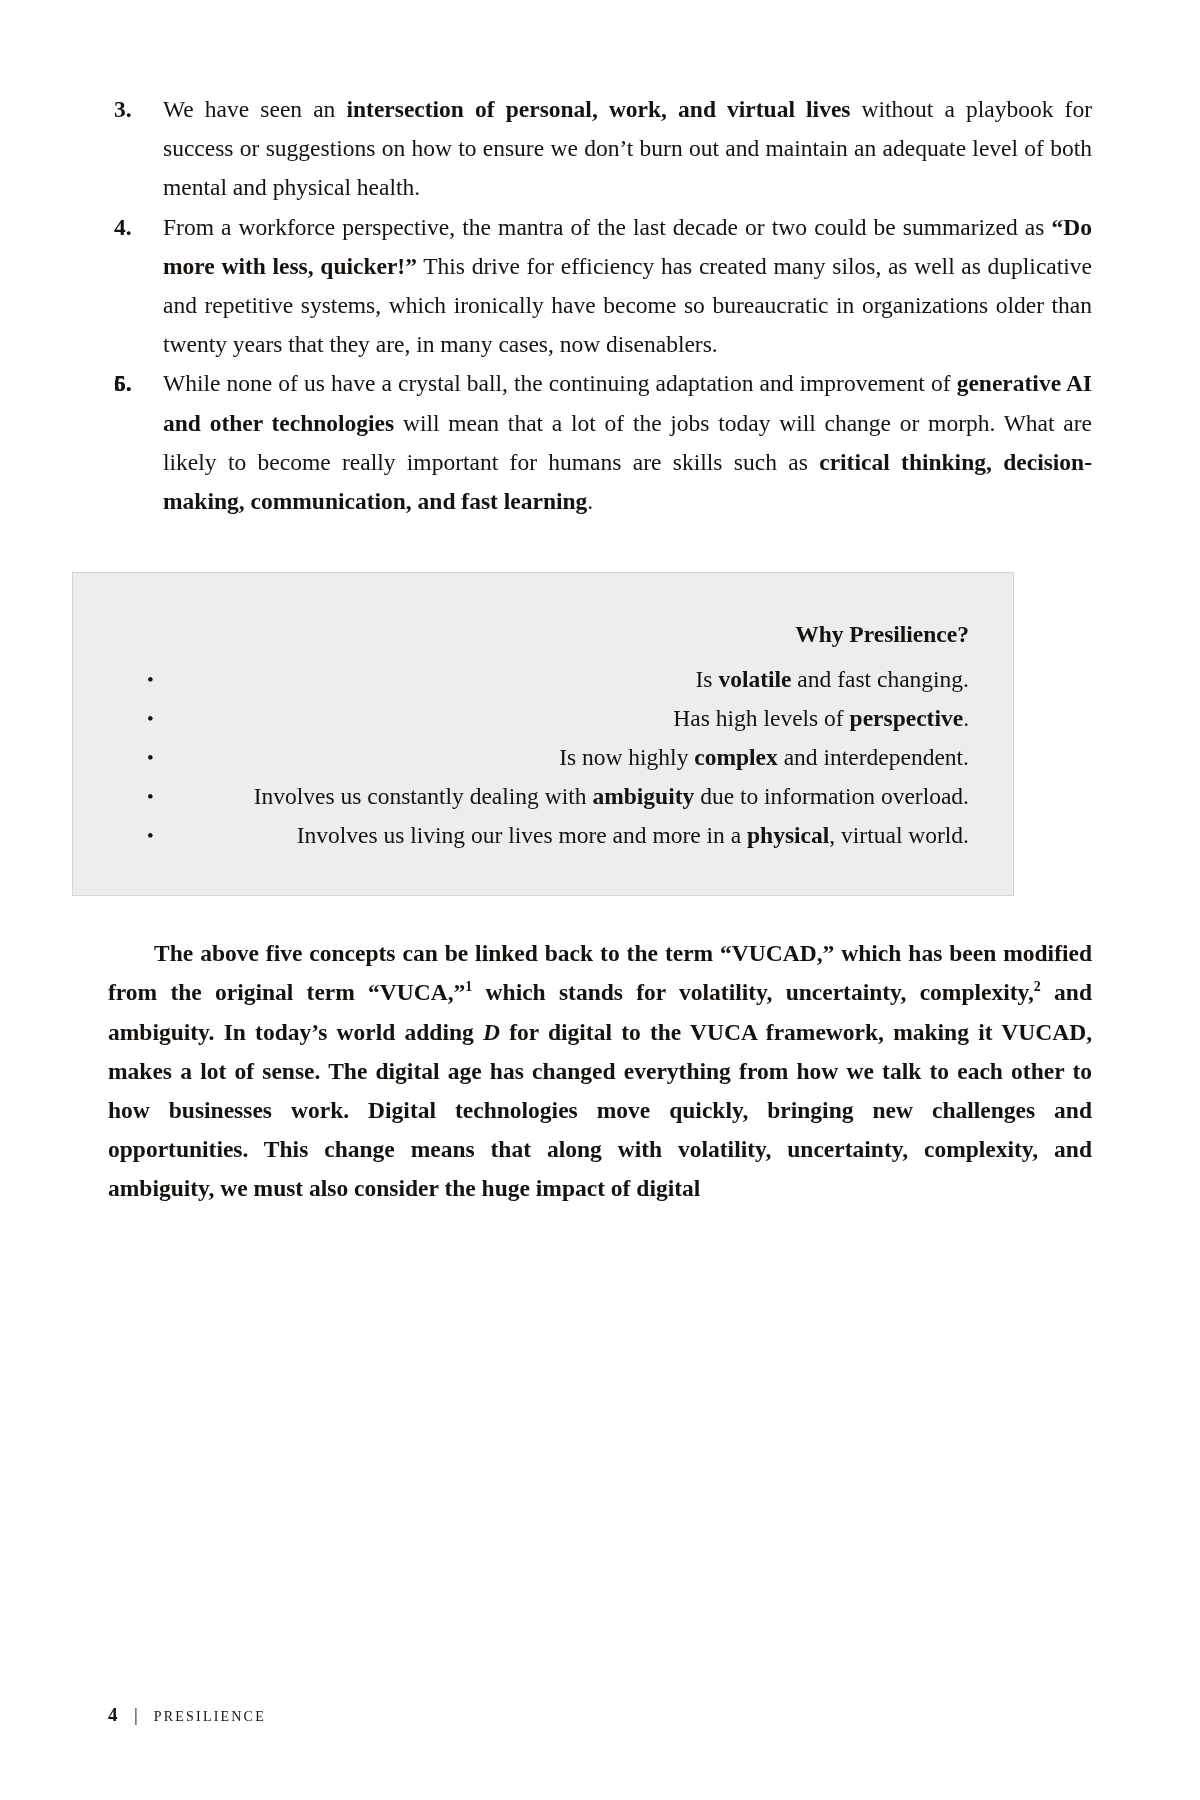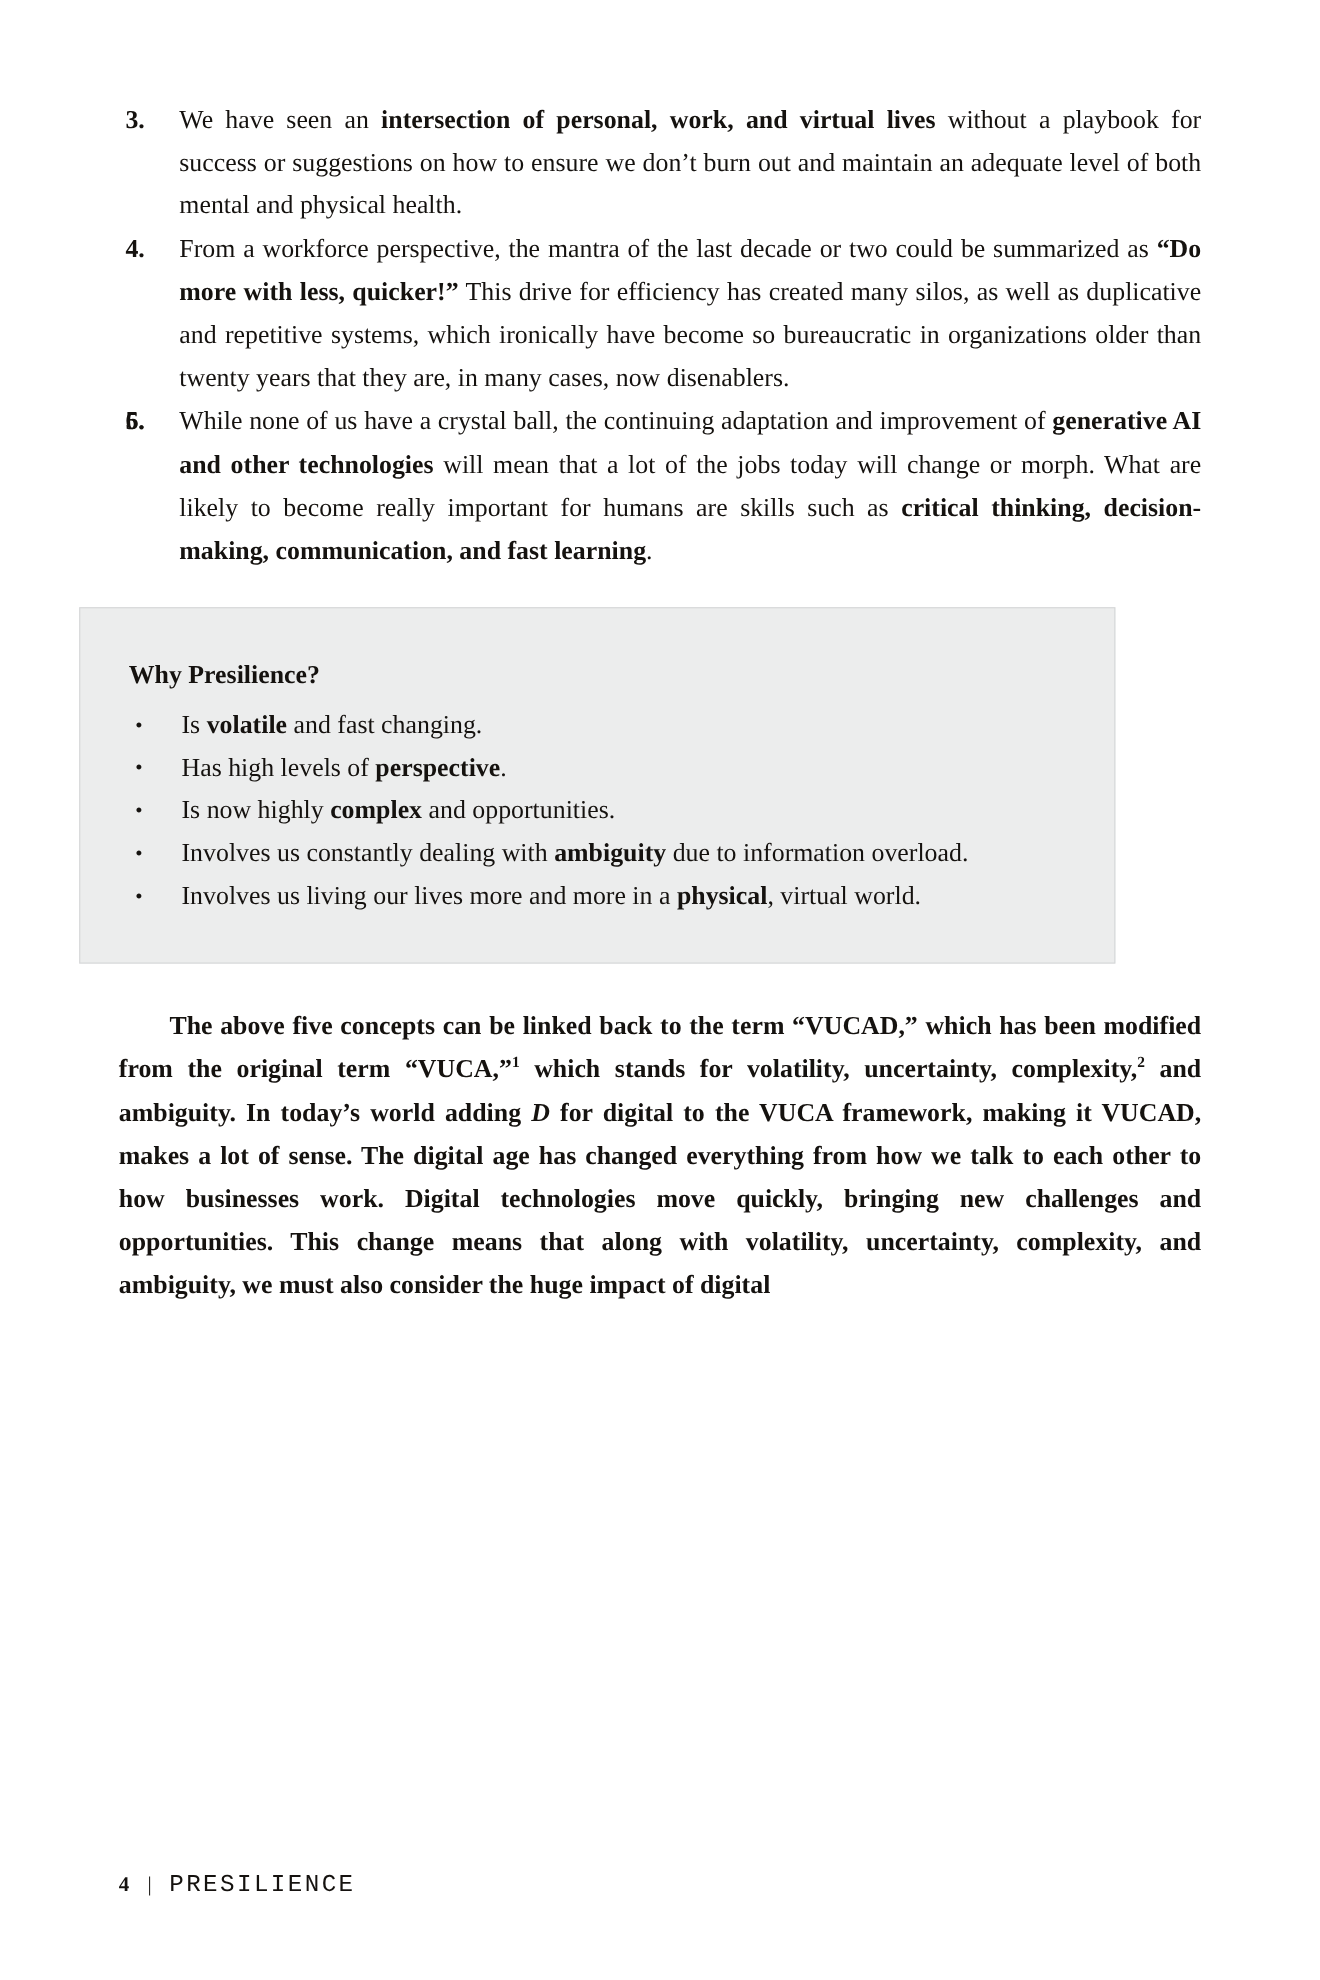--- a/index.html
+++ b/index.html
@@ -44,26 +44,27 @@
     position: absolute;
     left: 6px;
     top: 0;
     font-weight: bold;
     font-size: 23.5px;
   }
   b, strong { font-weight: bold; font-family: Liberation Serif, serif; }
 
   
   .callout {
-    margin: 31px 0 0 -36px;
+    margin: 51px 0 0 -36px;
     width: 942px;
     box-sizing: border-box;
     background: #eceded;
     border: 1px solid #d5d6d7;
-    padding: 44px 44px 40px 44px;
+    padding: 44px 44px 40px 68px;
+    text-align: right;
   }
   .callout-title {
     font-size: 23.5px;
     font-weight: bold;
     margin: 0 0 9px 0;
     line-height: 34px;
   }
   .callout-lead {
     font-size: 23.5px;
     line-height: 34px;
@@ -121,42 +122,41 @@
     font-weight: bold;
     font-size: 19px;
     letter-spacing: 0.5px;
   }
   .footer .sep {
     margin: 0 16px;
     font-size: 19px;
   }
   .footer .booktitle {
     letter-spacing: 2.2px;
-    font-size: 22px;
-    font-family: Liberation Mono, monospace;
+    font-size: 14px;
   }
 </style>
 </head>
 <body>
 
 <div class="page">
 
   <ol class="numbered">
       <li><span class="num">3.</span><span><span>We have seen an </span><b>intersection of personal, work, and virtual lives</b><span> without a playbook for success or suggestions on how to ensure we don’t burn out and maintain an adequate level of both mental and physical health.</span></span></li>
       <li><span class="num">4.</span><span><span>From a workforce perspective, the mantra of the last decade or two could be summarized as </span><b>“Do more with less, quicker!”</b><span> This drive for efficiency has created many silos, as well as duplicative and repetitive systems, which ironically have become so bureaucratic in organizations older than twenty years that they are, in many cases, now disenablers.</span></span></li>
       <li><span class="num">5.</span></li>
       <li><span class="num">6.</span><span><span>While none of us have a crystal ball, the continuing adaptation and improvement of </span><b>generative AI and other technologies</b><span> will mean that a lot of the jobs today will change or morph. What are likely to become really important for humans are skills such as </span><b>critical thinking, decision-making, communication, and fast learning</b><span>.</span></span></li>
     </ol>
 
   <div class="callout">
     <div class="callout-title">Why Presilience?</div>
     <ul class="bullets">
         <li><span class="dot">•</span><span><span>Is </span><b>volatile</b><span> and fast changing.</span></span></li>
         <li><span class="dot">•</span><span><span>Has high levels of </span><b>perspective</b><span>.</span></span></li>
-        <li><span class="dot">•</span><span><span>Is now highly </span><b>complex</b><span> and opportunities.</span></span></li>
+        <li><span class="dot">•</span><span><span>Is now highly </span><b>complex</b><span> and interdependent.</span></span></li>
         <li><span class="dot">•</span><span><span>Involves us constantly dealing with </span><b>ambiguity</b><span> due to information overload.</span></span></li>
         <li><span class="dot">•</span><span><span>Involves us living our lives more and more in a </span><b>physical</b><span>, virtual world.</span></span></li>
       </ul>
   </div>
 
   <p class="body-para"><span>The above five concepts can be linked back to the term “VUCAD,” which has been modified from the original term “VUCA,”</span><sup>1</sup><span> which stands for volatility, uncertainty, complexity,</span><sup>2</sup><span> and ambiguity. In today’s world adding </span><i>D</i><span> for digital to the VUCA framework, making it VUCAD, makes a lot of sense. The digital age has changed everything from how we talk to each other to how businesses work. Digital technologies move quickly, bringing new challenges and opportunities. This change means that along with volatility, uncertainty, complexity, and ambiguity, we must also consider the huge impact of digital</span></p>
 
   <div class="footer">
     <span class="pagenum">4</span>
     <span class="sep">|</span>

